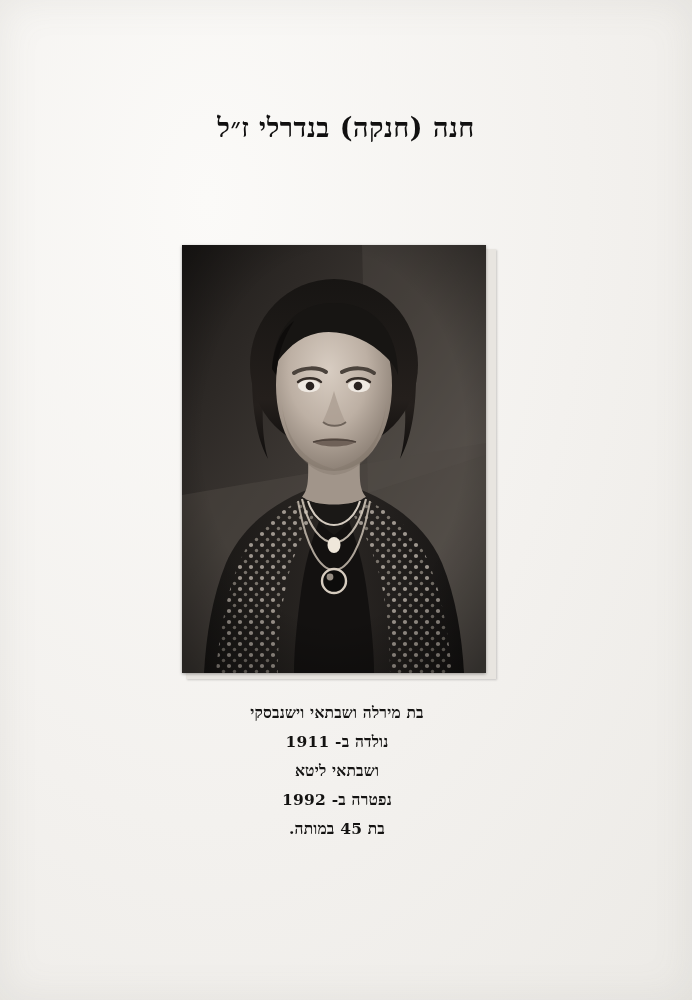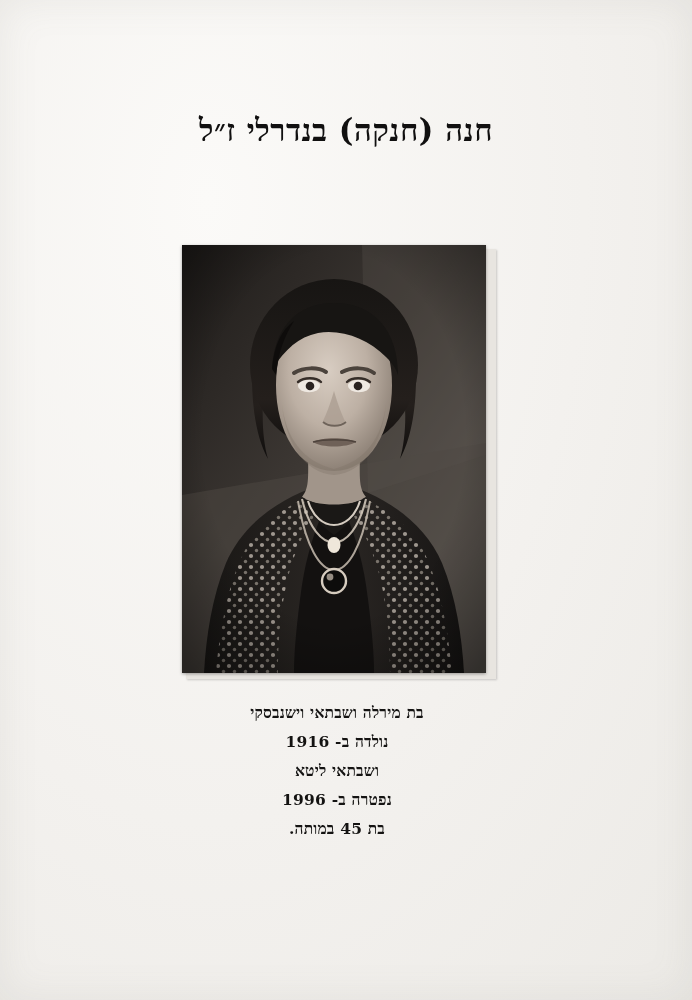--- a/index.html
+++ b/index.html
@@ -30,21 +30,21 @@
     pointer-events: none;
     box-shadow: inset 0 0 40px rgba(120,115,105,0.10);
   }
   .title {
     position: absolute;
     top: 112px;
     left: 0;
     width: 692px;
     text-align: center;
     direction: rtl;
-    font-size: 31px;
+    font-size: 27px;
     font-weight: bold;
     letter-spacing: 0.5px;
     color: #111010;
     font-family: "DejaVu Serif", "Liberation Serif", serif;
   }
   .photo-wrap {
     position: absolute;
     top: 245px;
     left: 182px;
     width: 310px;
@@ -182,19 +182,19 @@
         <circle cx="152" cy="336" r="12" fill="#0d0c0b" stroke="#d6ccbf" stroke-width="2.4"></circle>
         <circle cx="148" cy="332" r="3.4" fill="#b9aea1" opacity="0.8"></circle>
 
         <rect width="304" height="428" fill="url(#vig)"></rect>
       </svg>
     </div>
   </div>
 
   <div class="caption">
     <div class="line">בת מירלה ושבתאי וישנבסקי</div>
-    <div class="line">נולדה ב- 1916</div>
+    <div class="line">נולדה ב- 1911</div>
     <div class="line">ושבתאי ליטא</div>
-    <div class="line">נפטרה ב- 1996</div>
+    <div class="line">נפטרה ב- 1992</div>
     <div class="line">בת 45 במותה.</div>
   </div>
 
 </div>
 
 </body></html>

